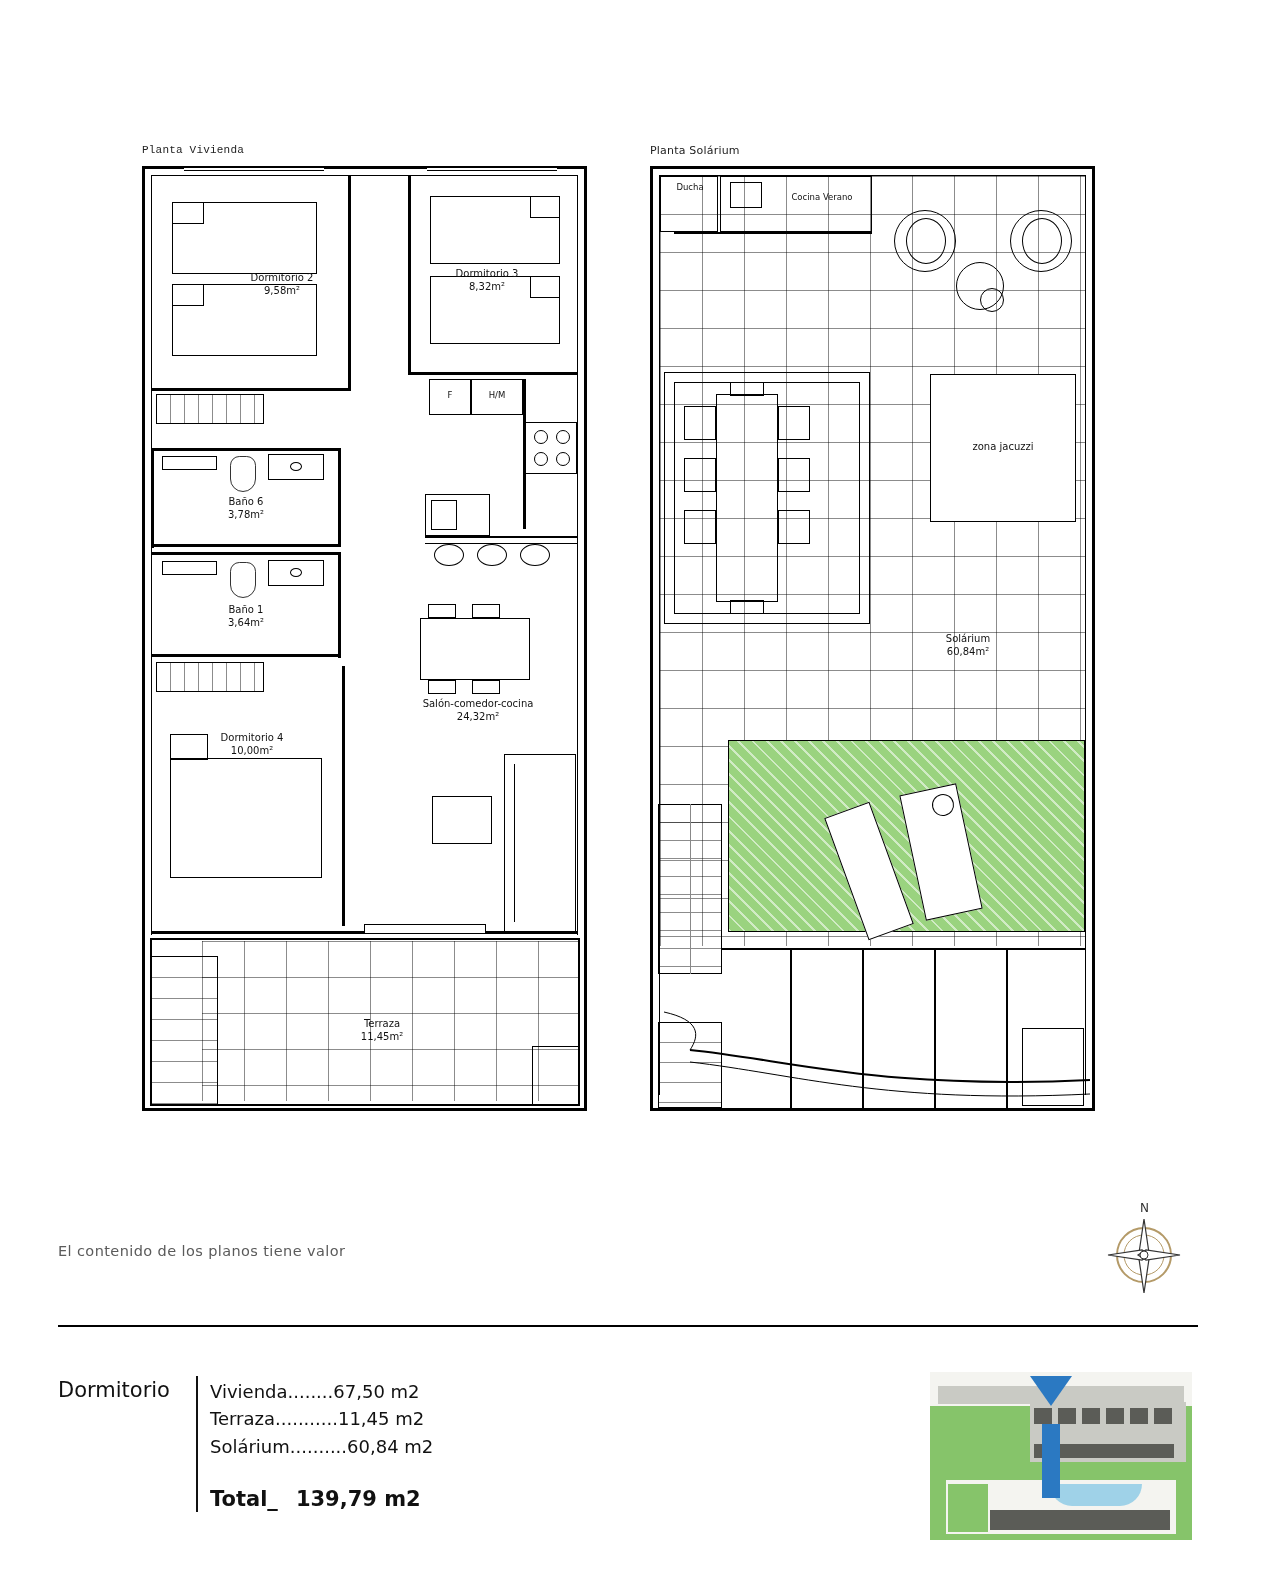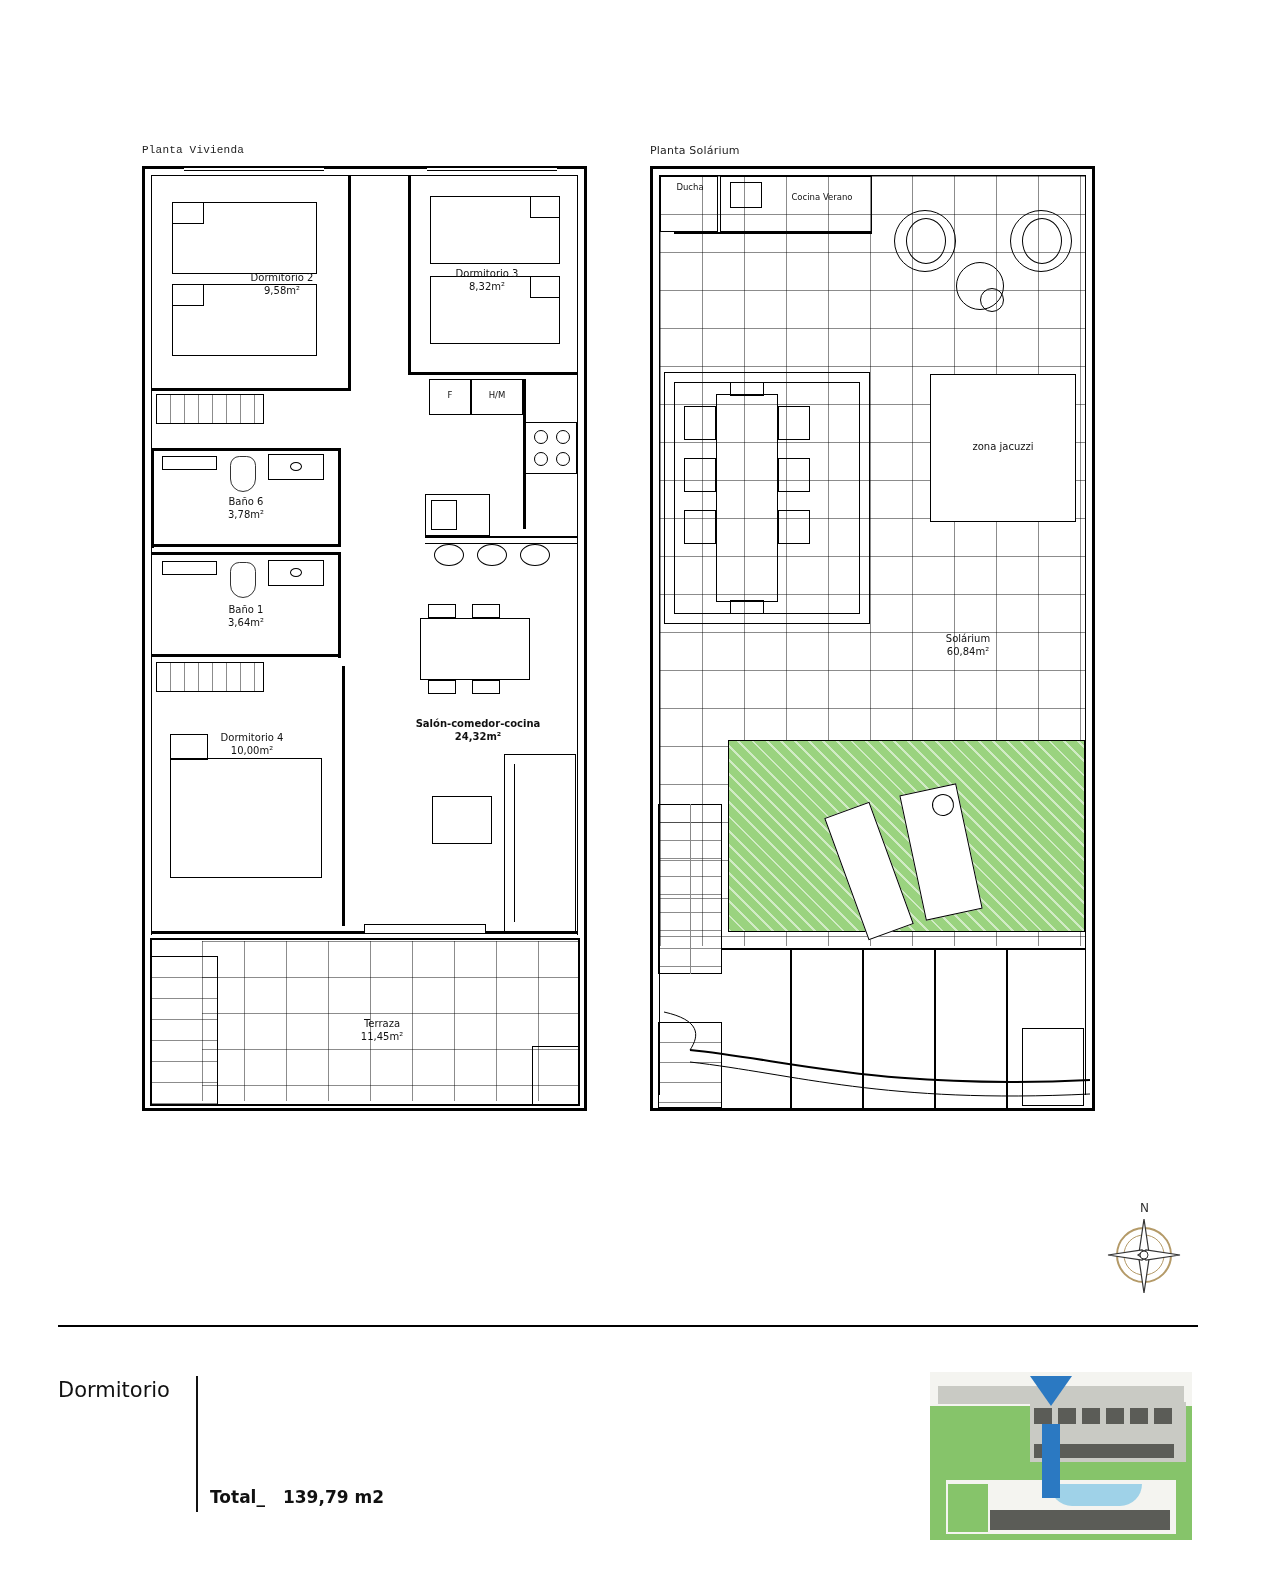--- a/index.html
+++ b/index.html
@@ -127,21 +127,21 @@
     left: 210px;
     top: 1378px;
     font-size: 18px;
     line-height: 1.52;
     color: #111;
   }
   .sup-total {
     position: absolute;
     left: 210px;
     top: 1487px;
-    font-size: 17px;
+    font-size: 21px;
     font-weight: bold;
     color: #111;
   }
   .total-word { margin-right: 18px; }
 
   
   .compass { position: absolute; left: 1098px; top: 1205px; width: 92px; height: 92px; }
 
   
   .keymap {
@@ -272,21 +272,21 @@
     <div class="lbl" style="left:110px; top:566px; transform:translateX(-50%); width:160px;">
       <span>Dormitorio 4</span><br>
       <span>10,00m²</span>
     </div>
 
     <div class="box" style="left:278px; top:452px; width:110px; height:62px;"></div>
     <div class="box" style="left:286px; top:438px; width:28px; height:14px;"></div>
     <div class="box" style="left:330px; top:438px; width:28px; height:14px;"></div>
     <div class="box" style="left:286px; top:514px; width:28px; height:14px;"></div>
     <div class="box" style="left:330px; top:514px; width:28px; height:14px;"></div>
-    <div class="lbl" style="left:336px; top:552px; transform:translateX(-50%); width:200px;font-weight:bold;">
+    <div class="lbl" style="left:336px; top:532px; transform:translateX(-50%); width:200px;">
       <span>Salón-comedor-cocina</span><br>
       <span>24,32m²</span>
     </div>
     <div class="box" style="left:362px; top:588px; width:72px; height:178px;"></div>
     <div class="thin" style="left:372px; top:598px; width:1px; height:158px;"></div>
     <div class="box" style="left:290px; top:630px; width:60px; height:48px;"></div>
 
     <div class="thin" style="left:9px; top:765px; width:427px; height:3px;"></div>
     <div class="thin" style="left:222px; top:758px; width:122px; height:10px; background:#fff; border:1px solid #000; box-sizing:border-box;"></div>
 
@@ -371,39 +371,51 @@
     <div class="grid-tile" style="left:8px; top:856px; width:64px; height:86px; background-size:64px 20px;"></div>
   </div>
 
   <svg class="overlay">
     <path d="M 690 1050 C 790 1060, 880 1090, 1090 1080" fill="none" stroke="#000" stroke-width="2"></path>
     <path d="M 690 1062 C 795 1074, 885 1104, 1090 1094" fill="none" stroke="#000" stroke-width="1"></path>
     <path d="M 664 1012 C 700 1020, 700 1035, 690 1050" fill="none" stroke="#000" stroke-width="1"></path>
   </svg>
 
   <div class="disclaimer">
+    <div>El contenido de los planos tiene valor</div>
   </div>
 
   <div class="compass">
     <svg width="92" height="92" viewBox="0 0 92 92">
       <circle cx="46" cy="50" r="27" fill="none" stroke="#b49a68" stroke-width="2"></circle>
       <circle cx="46" cy="50" r="20" fill="none" stroke="#b49a68" stroke-width="1"></circle>
       <polygon points="46,14 51,48 46,56 41,48" fill="#ffffff" stroke="#333" stroke-width="1.2"></polygon>
       <polygon points="46,88 51,54 46,46 41,54" fill="#ffffff" stroke="#333" stroke-width="1.2"></polygon>
       <polygon points="10,50 44,45 52,50 44,55" fill="#ffffff" stroke="#333" stroke-width="1.2"></polygon>
       <polygon points="82,50 48,45 40,50 48,55" fill="#ffffff" stroke="#333" stroke-width="1.2"></polygon>
       <circle cx="46" cy="50" r="4" fill="#ffffff" stroke="#333" stroke-width="1"></circle>
     </svg>
     <div style="position:absolute; left:42px; top:-4px; font-size:12px; color:#333;">N</div>
   </div>
 
   <div class="hr"></div>
   <div class="sup-label">Dormitorio</div>
   <div class="sup-divider"></div>
 
+  <div class="sup-list">
+    <div>
+      <span>Vivienda</span><span>........</span><span>67,50 m2</span>
+    </div>
+    <div>
+      <span>Terraza</span><span>...........</span><span>11,45 m2</span>
+    </div>
+    <div>
+      <span>Solárium</span><span>..........</span><span>60,84 m2</span>
+    </div>
+  </div>
 
   <div class="sup-total">
     <span class="total-word">Total_</span><span>139,79 m2</span>
   </div>
 
   <div class="keymap">
     <div class="km-green" style="left:0; top:0; width:262px; height:168px;"></div>
     <div class="km-white" style="left:0; top:0; width:262px; height:34px;"></div>
     <div class="km-grey" style="left:8px; top:14px; width:246px; height:18px;"></div>
     <div class="km-grey" style="left:100px; top:30px; width:156px; height:60px;"></div>

